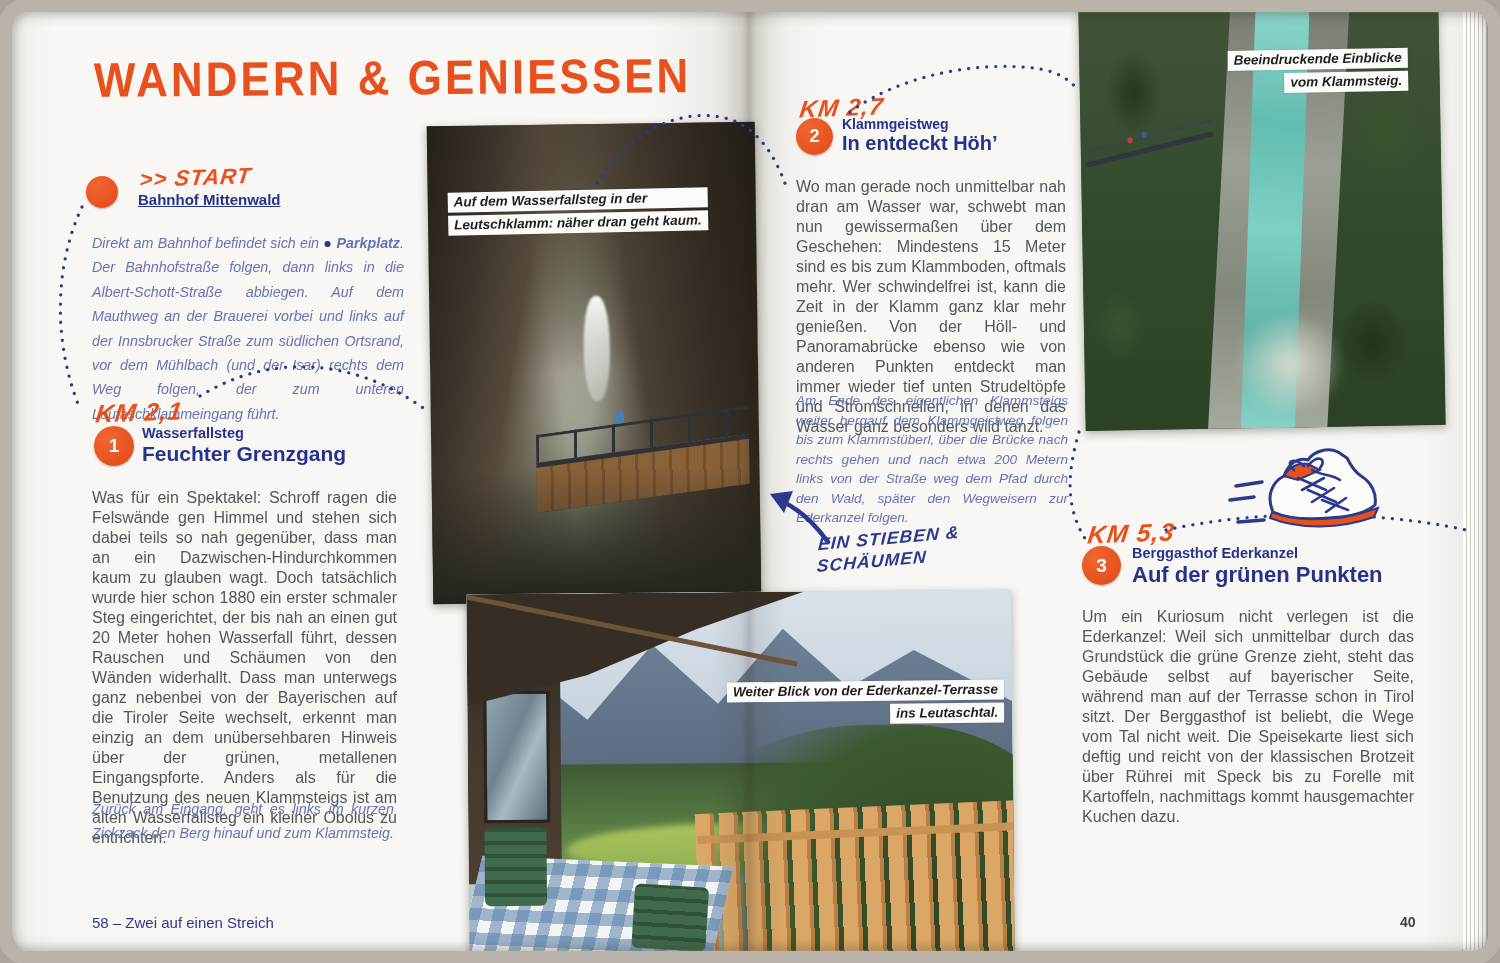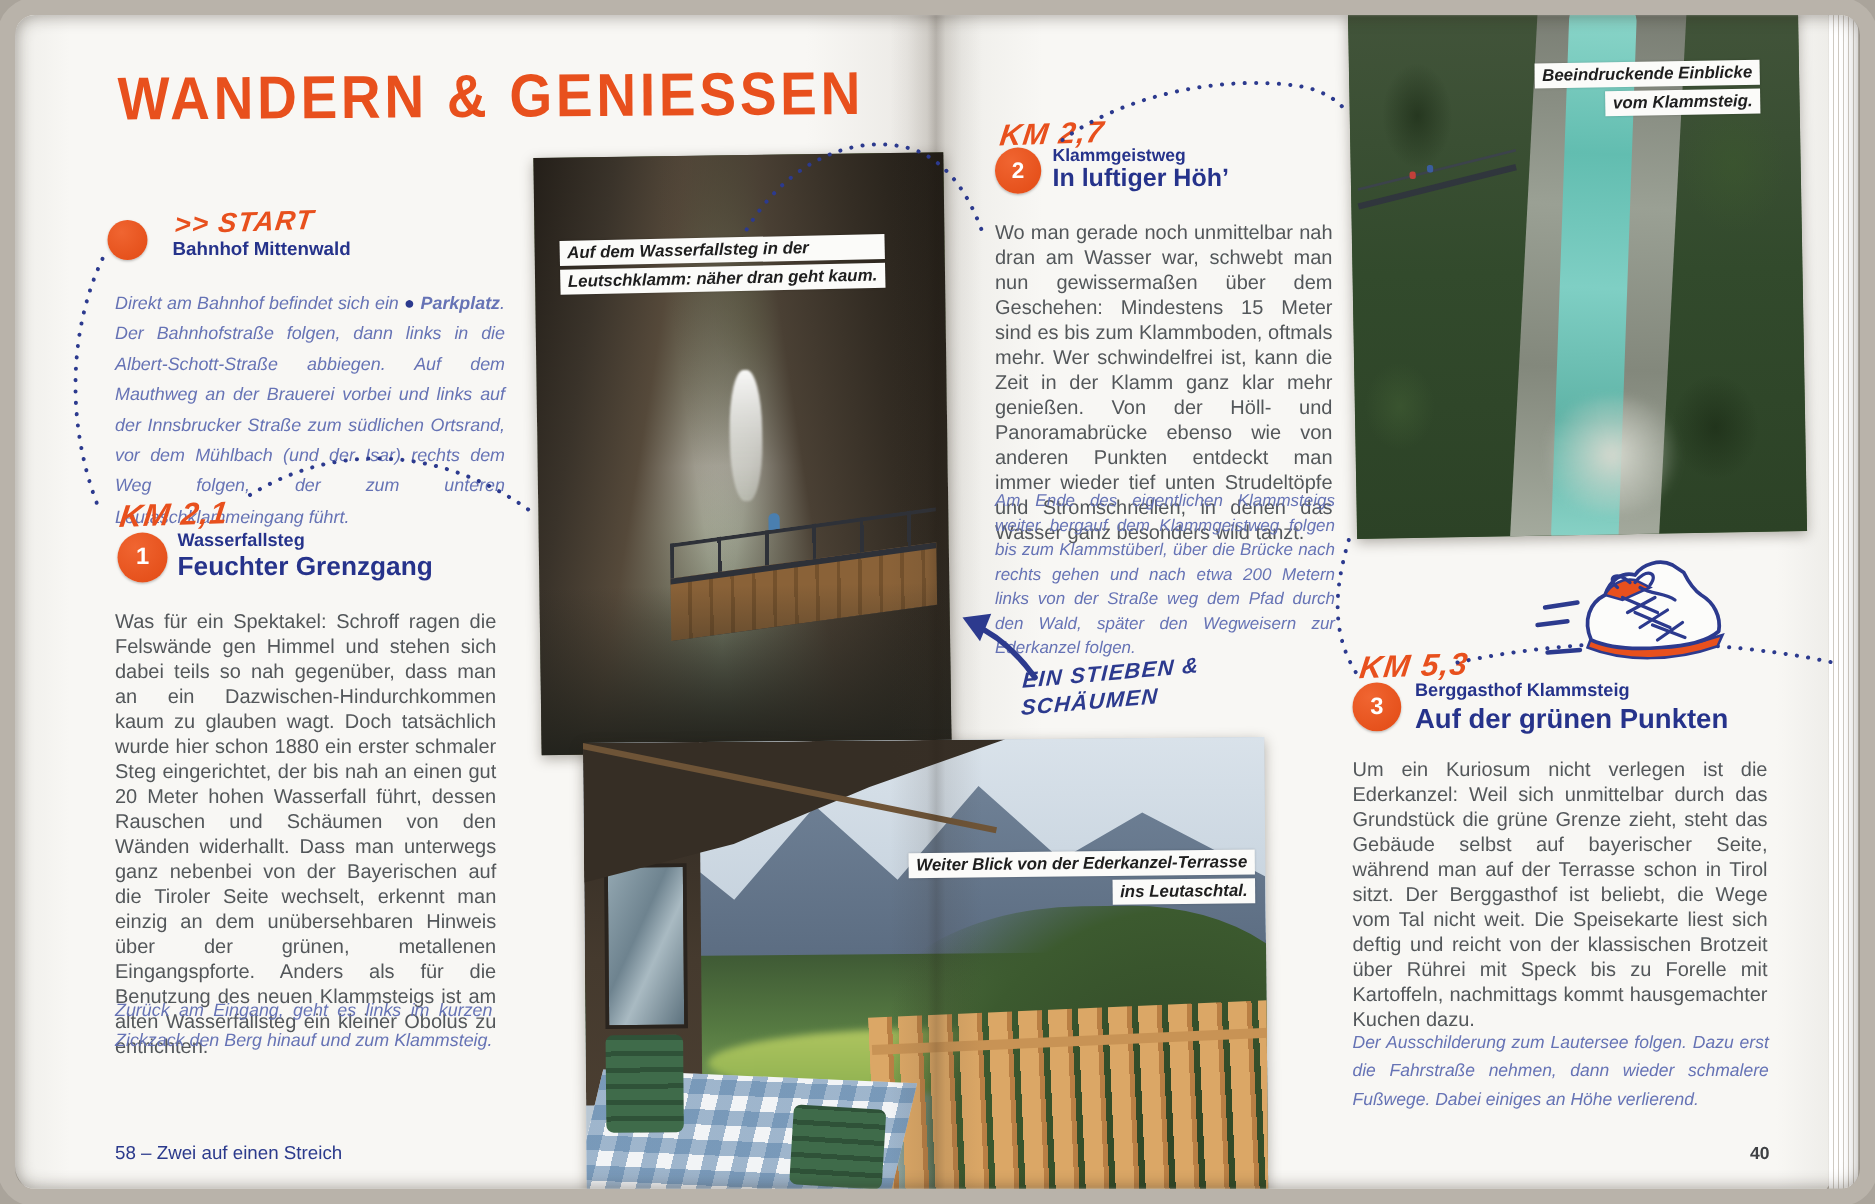--- a/index.html
+++ b/index.html
@@ -156,59 +156,58 @@
         <path d="M80,28 C88,16 100,20 92,30"></path>
         <path d="M84,32 C94,38 104,36 112,42"></path>
       </g>
     </g>
   </svg>
 
   <div class="abs t-title" style="left:94px;top:56px;z-index:20;">WANDERN &amp; GENIESSEN</div>
 
   <div class="abs badge" style="left:86px;top:176px;width:32px;height:32px;z-index:20;"></div>
   <div class="abs t-script" style="left:140px;top:165px;font-size:22px;z-index:20;">&gt;&gt; START</div>
-  <div class="abs t-kicker" style="left:138px;top:191px;font-size:15px;z-index:20;">Bahnhof Mittenwald</div>
+  <div class="abs t-kicker" style="left:138px;top:191px;font-size:15px;z-index:20;text-decoration:underline;">Bahnhof Mittenwald</div>
 
   <div class="abs t-blue" style="left:92px;top:231px;width:312px;z-index:20;">
     <span>Direkt am Bahnhof befindet sich ein </span><span style="color:#2c3a8e;font-style:normal;">●</span><b> Parkplatz</b><span>. Der Bahnhofstraße folgen, dann links in die Albert-Schott-Straße abbiegen. Auf dem Mauthweg an der Brauerei vorbei und links auf der Innsbrucker Straße zum südlichen Ortsrand, vor dem Mühlbach (und der Isar) rechts dem Weg folgen, der zum unteren Leutaschklammeingang führt.</span>
   </div>
 
   <div class="abs t-script" style="left:96px;top:398px;font-size:25px;z-index:20;">KM 2,1</div>
   <div class="abs badge" style="left:94px;top:426px;width:40px;height:40px;font-size:19px;z-index:20;">1</div>
   <div class="abs t-kicker" style="left:142px;top:425px;z-index:20;">Wasserfallsteg</div>
   <div class="abs t-heading" style="left:142px;top:442px;z-index:20;">Feuchter Grenzgang</div>
 
   <div class="abs t-body" style="left:92px;top:488px;width:305px;z-index:20;">Was für ein Spektakel: Schroff ragen die Felswände gen Himmel und stehen sich dabei teils so nah gegenüber, dass man an ein Dazwischen-Hindurchkommen kaum zu glauben wagt. Doch tatsächlich wurde hier schon 1880 ein erster schmaler Steg eingerichtet, der bis nah an einen gut 20 Meter hohen Wasserfall führt, dessen Rauschen und Schäumen von den Wänden widerhallt. Dass man unterwegs ganz nebenbei von der Bayerischen auf die Tiroler Seite wechselt, erkennt man einzig an dem unübersehbaren Hinweis über der grünen, metallenen Eingangspforte. Anders als für die Benutzung des neuen Klammsteigs ist am alten Wasserfallsteg ein kleiner Obolus zu entrichten.</div>
 
   <div class="abs t-blue" style="left:92px;top:797px;width:302px;z-index:20;">Zurück am Eingang, geht es links im kurzen Zickzack den Berg hinauf und zum Klammsteig.</div>
 
   <div class="abs t-footer" style="left:92px;top:914px;z-index:20;">58 – Zwei auf einen Streich</div>
 
   <div class="abs t-script" style="left:800px;top:94px;font-size:24px;z-index:20;">KM 2,7</div>
   <div class="abs badge" style="left:796px;top:118px;width:37px;height:37px;font-size:18px;z-index:20;">2</div>
   <div class="abs t-kicker" style="left:842px;top:116px;font-size:14px;z-index:20;">Klammgeistweg</div>
-  <div class="abs t-heading" style="left:842px;top:132px;font-size:20px;z-index:20;">In luftiger Höh’</div>
+  <div class="abs t-heading" style="left:842px;top:132px;font-size:20px;z-index:20;">In entdeckt Höh’</div>
 
   <div class="abs t-body" style="left:796px;top:177px;width:270px;z-index:20;">Wo man gerade noch unmittelbar nah dran am Wasser war, schwebt man nun gewissermaßen über dem Geschehen: Mindestens 15 Meter sind es bis zum Klammboden, oftmals mehr. Wer schwindelfrei ist, kann die Zeit in der Klamm ganz klar mehr genießen. Von der Höll- und Panoramabrücke ebenso wie von anderen Punkten entdeckt man immer wieder tief unten Strudeltöpfe und Stromschnellen, in denen das Wasser ganz besonders wild tanzt.</div>
 
   <div class="abs t-blue-sm" style="left:796px;top:391px;width:272px;z-index:20;">Am Ende des eigentlichen Klammsteigs weiter bergauf dem Klammgeistweg folgen bis zum Klammstüberl, über die Brücke nach rechts gehen und nach etwa 200 Metern links von der Straße weg dem Pfad durch den Wald, später den Wegweisern zur Ederkanzel folgen.</div>
 
   <div class="abs t-hand" style="left:818px;top:527px;z-index:20;">
     <div>EIN STIEBEN &amp;</div>
     <div>SCHÄUMEN</div>
   </div>
 
   <div class="abs t-script" style="left:1088px;top:519px;font-size:25px;z-index:20;">KM 5,3</div>
   <div class="abs badge" style="left:1082px;top:546px;width:39px;height:39px;font-size:19px;z-index:20;">3</div>
-  <div class="abs t-kicker" style="left:1132px;top:545px;z-index:20;">Berggasthof Klammsteig</div>
+  <div class="abs t-kicker" style="left:1132px;top:545px;z-index:20;">Berggasthof Ederkanzel</div>
   <div class="abs t-heading" style="left:1132px;top:562px;font-size:22px;z-index:20;">Auf der grünen Punkten</div>
 
   <div class="abs t-body" style="left:1082px;top:607px;width:332px;z-index:20;">Um ein Kuriosum nicht verlegen ist die Ederkanzel: Weil sich unmittelbar durch das Grundstück die grüne Grenze zieht, steht das Gebäude selbst auf bayerischer Seite, während man auf der Terrasse schon in Tirol sitzt. Der Berggasthof ist beliebt, die Wege vom Tal nicht weit. Die Speisekarte liest sich deftig und reicht von der klassischen Brotzeit über Rührei mit Speck bis zu Forelle mit Kartoffeln, nachmittags kommt hausgemachter Kuchen dazu.</div>
 
-  <div class="abs t-blue-sm" style="left:1082px;top:822px;width:333px;font-size:14px;line-height:23px;z-index:20;">Der Ausschilderung zum Lautersee folgen. Dazu erst die Fahrstraße nehmen, dann wieder schmalere Fußwege. Dabei einiges an Höhe verlierend.</div>
 
   <div class="abs t-pagenum" style="left:1400px;top:914px;z-index:20;">40</div>
 
   <div class="cap abs" style="left:448px;top:190px;transform:rotate(-1.2deg);">
     <span>Auf dem Wasserfallsteg in der</span>
     <span>Leutschklamm: näher dran geht kaum.</span>
   </div>
 
   <div class="cap right abs" style="left:1150px;top:50px;width:258px;transform:rotate(-1deg);">
     <span>Beeindruckende Einblicke</span>

